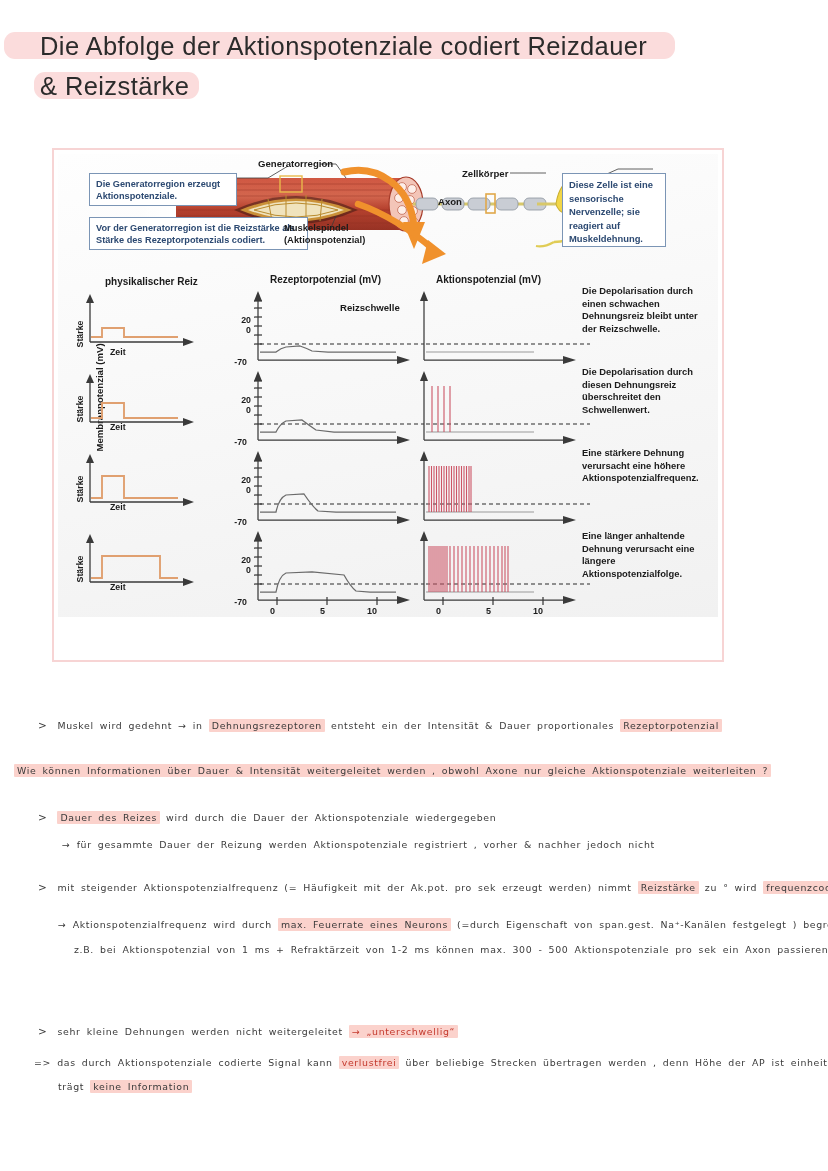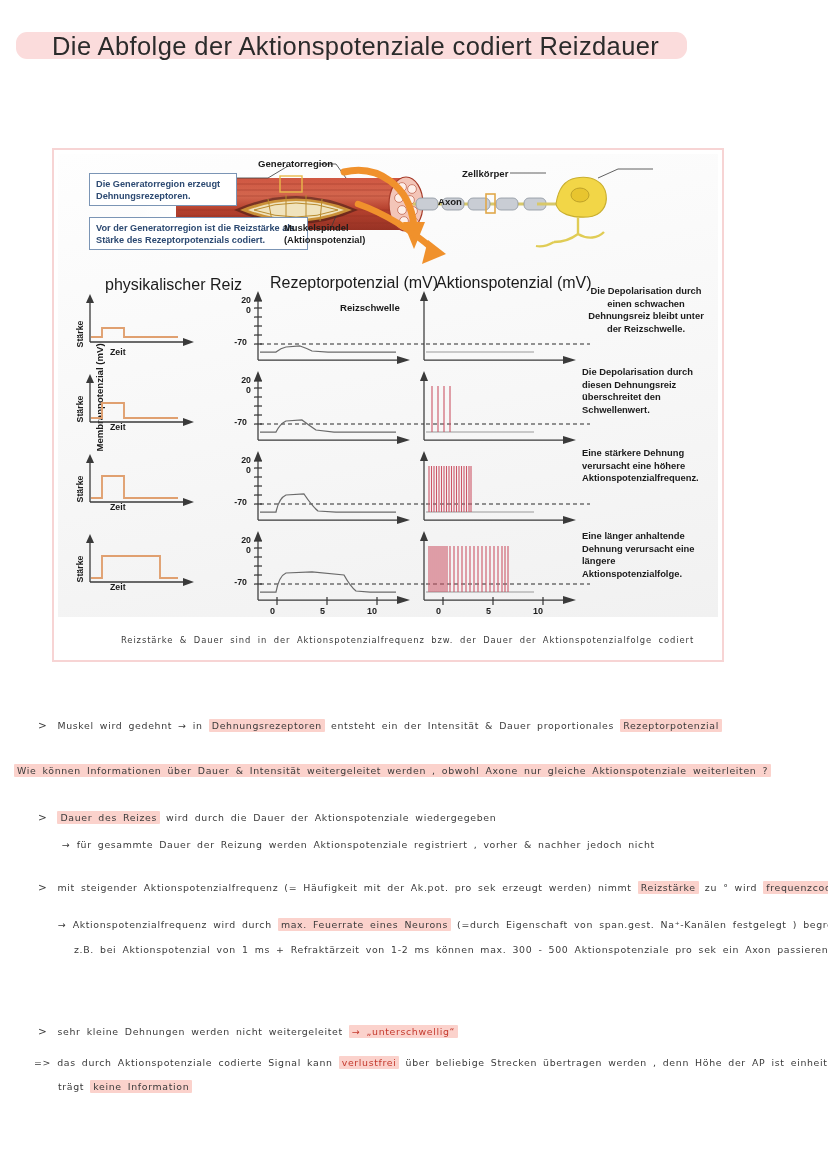--- a/index.html
+++ b/index.html
@@ -15,21 +15,21 @@
 
   
   .title-wrap{ position:absolute; left:0; top:26px; width:828px; }
   .title-line{
     position:relative;
     font-size:25.5px;
     font-weight:400;
     letter-spacing:.4px;
     color:#2b2b2b;
     line-height:40px;
-    padding-left:50px;
+    padding-left:38px;
     white-space:nowrap;
   }
   .title-line .hl{
     position:relative;
     display:inline-block;
     padding:0 6px 0 2px;
     z-index:2;
   }
   .title-line .hl::before{
     content:"";
@@ -76,21 +76,21 @@
   .callout.c2{ left:31px; top:63px; width:219px; height:33px; }
   .callout.c3{ left:504px; top:19px; width:104px; height:74px; font-size:9.4px; line-height:13.6px;}
 
   .lbl{ position:absolute; font-size:9.6px; font-weight:700; color:#1b1b1b; white-space:nowrap;}
   .lbl.generatorregion{ left:200px; top:4px; }
   .lbl.zellkoerper{ left:404px; top:14px; }
   .lbl.axon{ left:380px; top:42px; }
   .lbl.muskelspindel{ left:226px; top:68px; line-height:12px; font-size:9.4px;}
 
   
-  .colhead{ position:absolute; font-size:16px; font-weight:400; color:#1b1b1b; white-space:nowrap;}
+  .colhead{ position:absolute; font-size:10px; font-weight:700; color:#1b1b1b; white-space:nowrap;}
   .colhead.h1{ left:47px;  top:122px; }
   .colhead.h2{ left:212px; top:120px; }
   .colhead.h3{ left:378px; top:120px; }
 
   .reizschwelle-lbl{ position:absolute; left:282px; top:148px; font-size:9.6px; font-weight:700;}
 
   .ylabel-rot{
     position:absolute;
     left:-34px; top:238px;
     width:150px;
@@ -103,21 +103,21 @@
   .staerke{
     position:absolute;
     width:50px;
     transform:rotate(-90deg);
     transform-origin:center center;
     font-size:8.8px; font-weight:700; text-align:center; color:#1b1b1b;
   }
 
   .zeit-lbl{ position:absolute; font-size:8.8px; font-weight:700; color:#1b1b1b;}
   .tick-num{ position:absolute; font-size:9px; font-weight:700; color:#1b1b1b;}
-  .ax-num{ position:absolute; font-size:8.8px; font-weight:700; color:#1b1b1b; text-align:right; width:18px;}
+  .ax-num{ position:absolute; font-size:8.8px; font-weight:700; color:#1b1b1b; text-align:right; width:18px;margin-top:20px;}
 
   .side-note{
     position:absolute;
     width:128px;
     font-size:9.4px;
     line-height:12.6px;
     font-weight:700;
     color:#1b1b1b;
   }
 
@@ -157,20 +157,23 @@
   }
   mark.hl.red{ background:#fbd2cc; color:#c43a2e; }
   .red{ color:#c43a2e; }
 </style>
 </head>
 <body>
 
 <div class="title-wrap">
   <div class="title-line l1">
     <span class="hl">Die Abfolge der Aktionspotenziale codiert Reizdauer</span>
+  </div>
+  <div class="title-line l2">
+    <span class="hl">&amp; Reizstärke</span>
   </div>
 </div>
 
 <div class="figure">
   <div class="fig-inner">
 
     <div class="anatomy">
       <svg width="660" height="118" viewBox="0 0 660 118">
         <defs>
           <linearGradient id="musc" x1="0" y1="0" x2="0" y2="1">
@@ -267,22 +270,23 @@
           <path d="M286,18 C320,10 352,32 356,72"></path>
         </g>
         <polygon points="345,68 367,68 356,95" fill="#f0912c"></polygon>
         <g fill="none" stroke="#f0912c" stroke-width="6.5" stroke-linecap="round">
           <path d="M300,50 C334,62 360,82 376,96"></path>
         </g>
         <polygon points="370,86 388,100 364,110" fill="#f0912c"></polygon>
       </svg>
     </div>
 
-    <div class="callout c1">Die Generatorregion erzeugt Dehnungsrezeptoren.</div>
+    <div class="callout c1">Die Generatorregion erzeugt Aktionspotenziale.</div>
     <div class="callout c2">Vor der Generatorregion ist die Reizstärke als Stärke des Rezeptorpotenzials codiert.</div>
+    <div class="callout c3">Diese Zelle ist eine sensorische Nervenzelle; sie reagiert auf Muskeldehnung.</div>
 
     <div class="lbl generatorregion">Generatorregion</div>
     <div class="lbl zellkoerper">Zellkörper</div>
     <div class="lbl axon">Axon</div>
     <div class="lbl muskelspindel">
       <span>Muskelspindel</span><br>
       <span>(Aktionspotenzial)</span>
     </div>
 
     <div class="colhead h1">physikalischer Reiz</div>
@@ -510,29 +514,26 @@
           <line x1="88" y1="260" x2="88" y2="306"></line>
         <line x1="91" y1="260" x2="91" y2="306"></line>
           <line x1="94" y1="260" x2="94" y2="306"></line>
       </g>
     </svg>
 
     <div class="tick-num" style="left:378px; top:452px;">0</div>
     <div class="tick-num" style="left:428px; top:452px;">5</div>
     <div class="tick-num" style="left:475px; top:452px;">10</div>
 
-    <div class="side-note" style="left:524px; top:131px;text-align:center;">Die Depolarisation durch einen schwachen Dehnungsreiz bleibt unter der Reizschwelle.</div>
+    <div class="side-note" style="left:524px; top:131px;">Die Depolarisation durch einen schwachen Dehnungsreiz bleibt unter der Reizschwelle.</div>
     <div class="side-note" style="left:524px; top:212px;">Die Depolarisation durch diesen Dehnungsreiz überschreitet den Schwellenwert.</div>
     <div class="side-note" style="left:524px; top:293px;">Eine stärkere Dehnung verursacht eine höhere Aktionspotenzialfrequenz.</div>
     <div class="side-note" style="left:524px; top:376px;">Eine länger anhaltende Dehnung verursacht eine längere Aktionspotenzialfolge.</div>
   </div>
 
-  <div class="fig-caption">
-    <span class="hw">Reizstärke &amp; Dauer sind in der Aktionspotenzialfrequenz bzw. der Dauer der Aktionspotenzialfolge codiert</span>
-  </div>
 </div>
 
 <div class="notes">
   <div class="note" style="left:38px; top:28px;"><span class="bullet">&gt;</span><span>Muskel wird gedehnt </span><span>→ in </span><mark class="hl">Dehnungsrezeptoren</mark><span> entsteht ein der Intensität &amp; Dauer proportionales </span><mark class="hl">Rezeptorpotenzial</mark></div>
   <div class="note" style="left:14px; top:74px;"><mark class="hl">Wie können Informationen über Dauer &amp; Intensität weitergeleitet werden , obwohl Axone nur gleiche Aktionspotenziale weiterleiten ?</mark></div>
   <div class="note" style="left:38px; top:120px;"><span class="bullet">&gt;</span><mark class="hl">Dauer des Reizes</mark><span> wird durch die Dauer der Aktionspotenziale wiedergegeben</span></div>
   <div class="note" style="left:62px; top:148px;"><span>→ </span><span>für gesammte Dauer der Reizung werden Aktionspotenziale registriert , vorher &amp; nachher jedoch nicht</span></div>
   <div class="note" style="left:38px; top:190px;"><span class="bullet">&gt;</span><span>mit steigender Aktionspotenzialfrequenz (= Häufigkeit mit der Ak.pot. pro sek erzeugt werden) nimmt </span><mark class="hl">Reizstärke</mark><span> zu ° wird </span><mark class="hl">frequenzcodiert</mark></div>
   <div class="note" style="left:58px; top:228px;"><span>→ Aktionspotenzialfrequenz wird durch </span><mark class="hl">max. Feuerrate eines Neurons</mark><span> (=durch Eigenschaft von span.gest. Na⁺-Kanälen festgelegt ) begrenzt</span></div>
   <div class="note" style="left:74px; top:253px;"><span>z.B. bei Aktionspotenzial von 1 ms + Refraktärzeit von 1-2 ms  können  max. 300 - 500 Aktionspotenziale pro sek ein Axon passieren</span></div>

